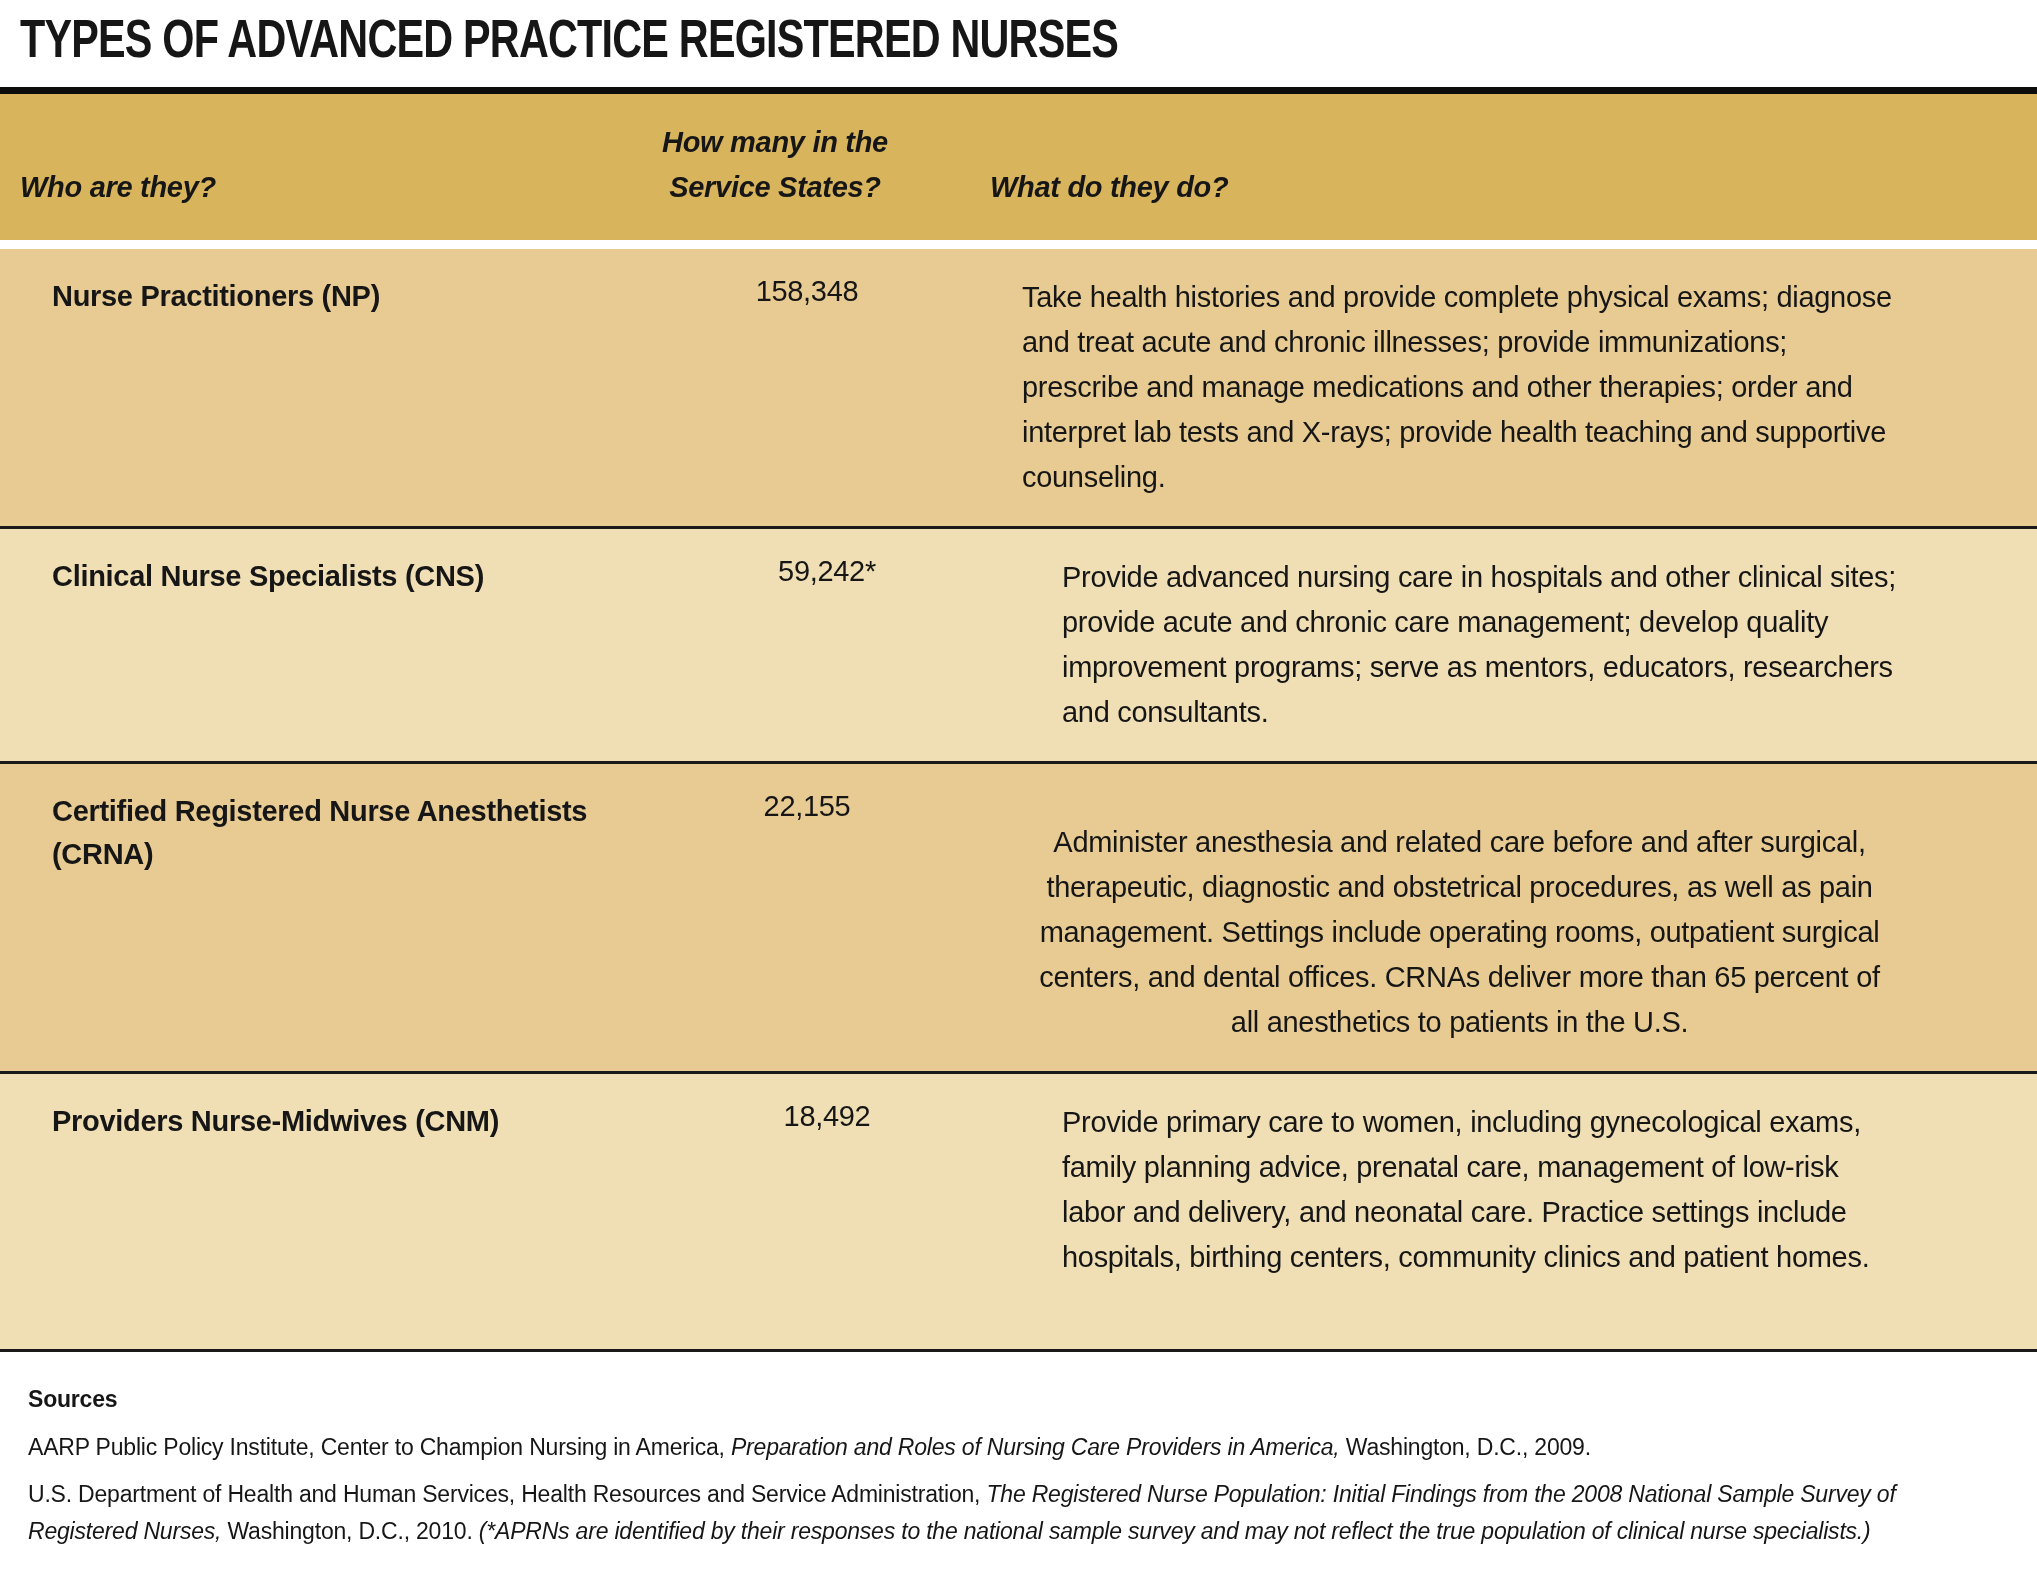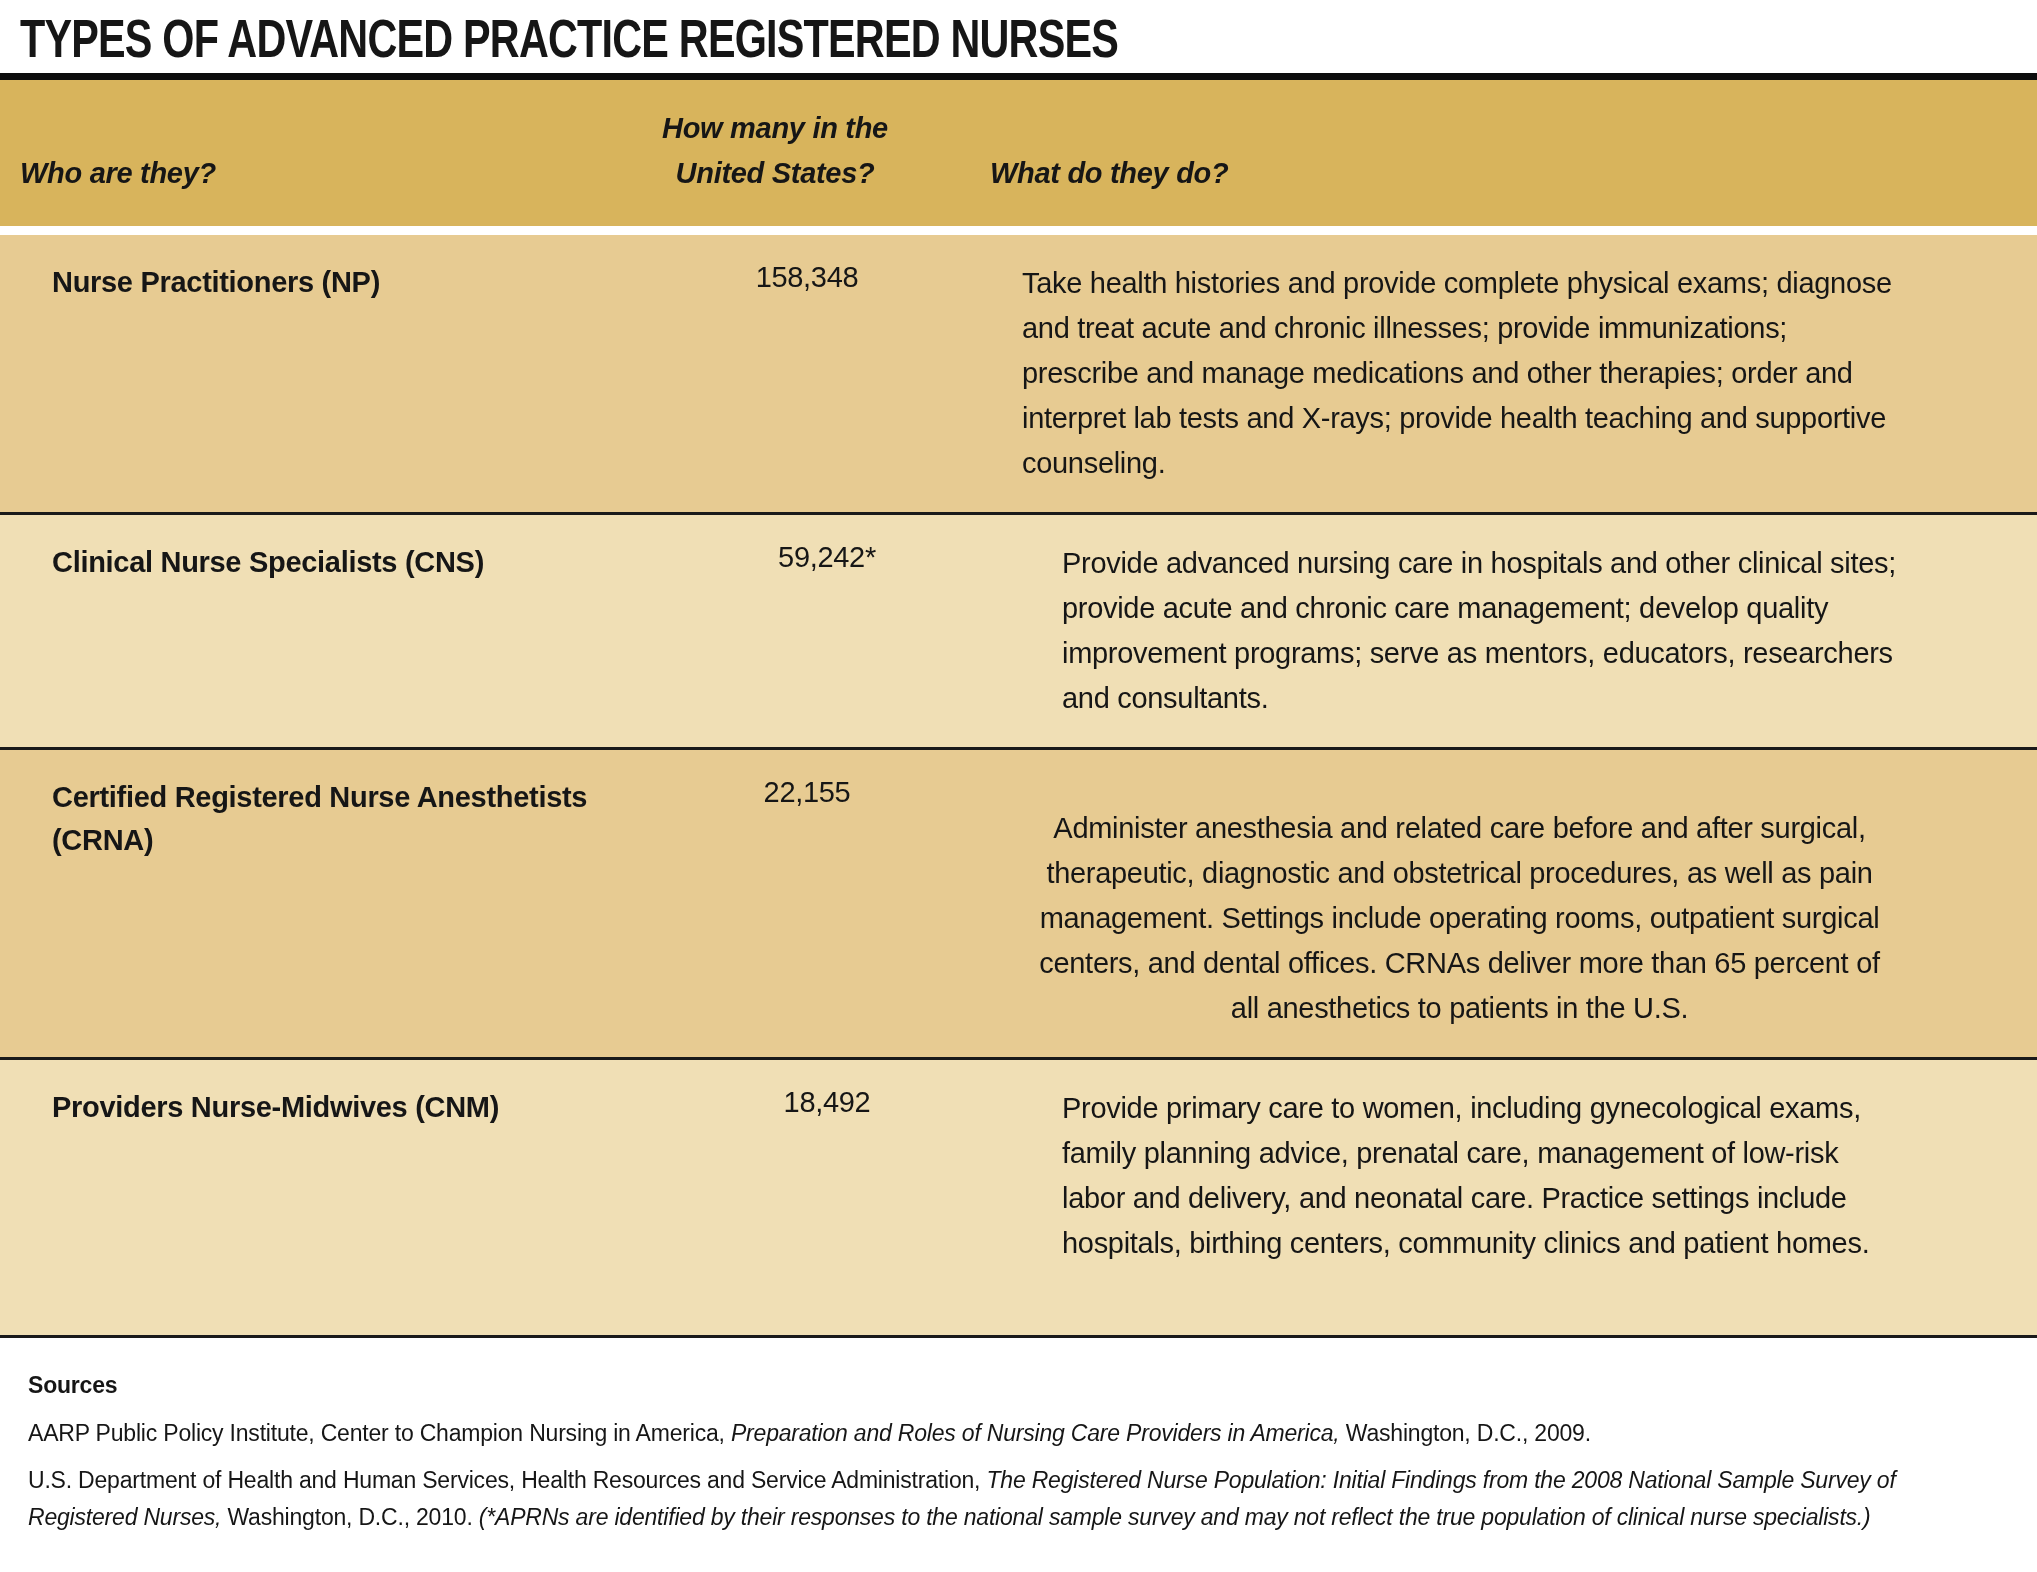--- a/index.html
+++ b/index.html
@@ -6,21 +6,21 @@
   html, body { background: #ffffff; }
   body {
     width: 2037px;
     min-height: 1572px;
     font-family: "Liberation Sans", "DejaVu Sans", sans-serif;
     color: #161616;
     position: relative;
   }
 
   
-  .title-wrap { padding: 10px 0 8px 20px; height: 73px; }
+  .title-wrap { padding: 10px 0 8px 20px; height: 87px; }
   .page-title {
     font-size: 53px;
     font-weight: 800;
     letter-spacing: -1px;
     white-space: nowrap;
     transform: scaleX(0.78);
     transform-origin: left center;
     line-height: 1.1;
   }
   .title-rule { height: 7px; background: #0d0d0d; width: 100%; }
@@ -89,21 +89,21 @@
 <body>
 
 <div class="title-wrap">
   <h1 class="page-title">TYPES OF ADVANCED PRACTICE REGISTERED NURSES</h1>
 </div>
 <div class="title-rule"></div>
 
 <div class="header-row grid-cols">
   <div class="header-cell c1">Who are they?</div>
   <div class="header-cell c2">How many in the
-United States?</div>
+Service States?</div>
   <div class="header-cell c3">What do they do?</div>
 </div>
 
 <div class="spacer"></div>
 
 <div>
   <div class="row grid-cols dark">
     <div class="cell who">Nurse Practitioners (NP)</div>
     <div class="cell count">158,348</div>
     <div class="cell what">Take health histories and provide complete physical exams; diagnose and treat acute and chronic illnesses; provide immunizations; prescribe and manage medications and other therapies; order and interpret lab tests and X-rays; provide health teaching and supportive counseling.</div>

